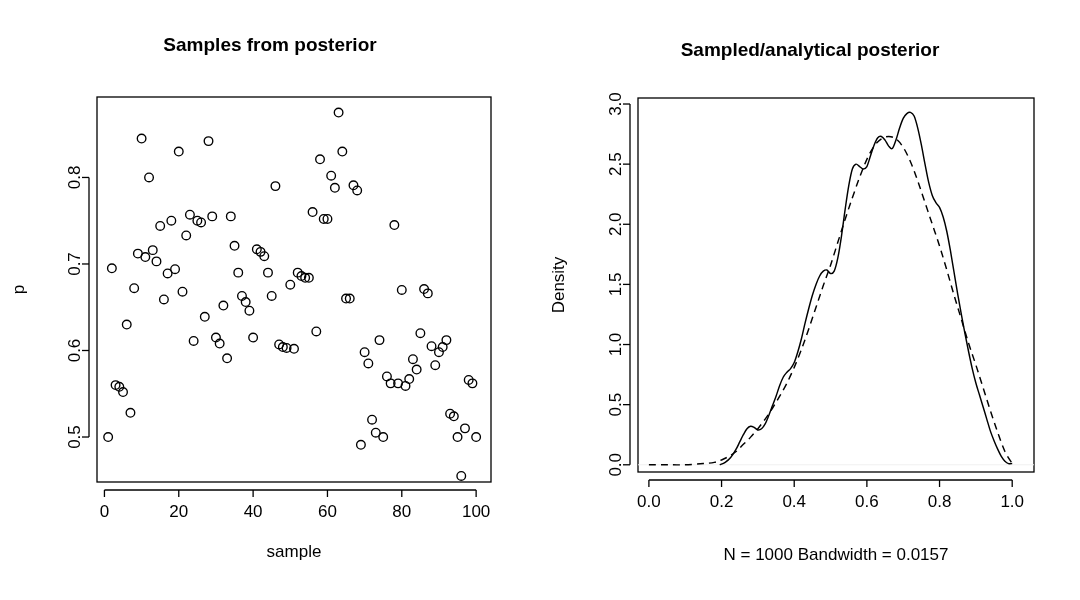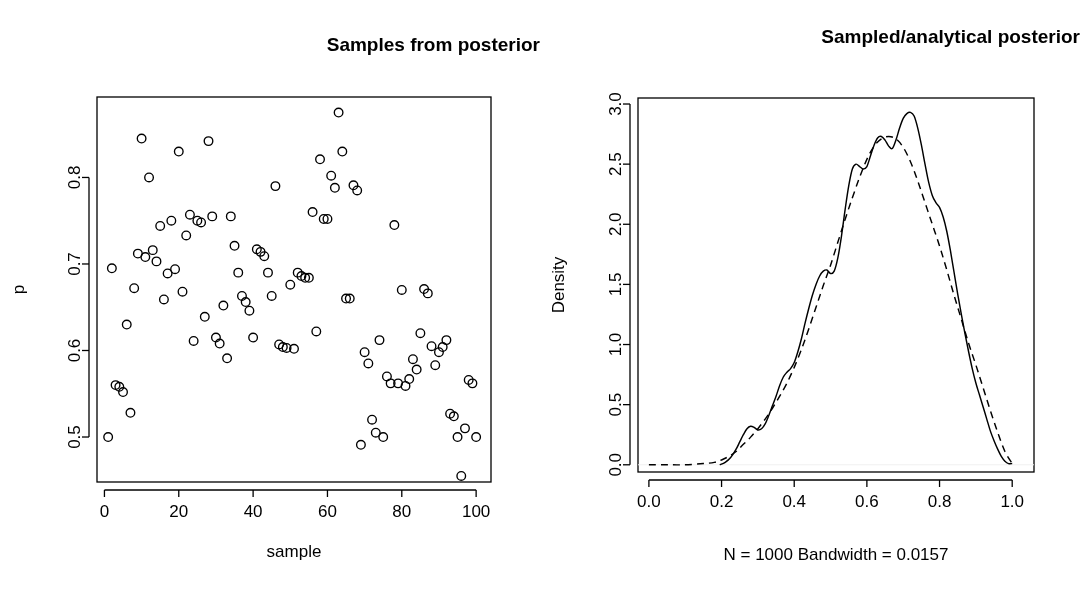--- a/index.html
+++ b/index.html
@@ -9,27 +9,27 @@
     font-family:"Liberation Sans", sans-serif;
     color:#000000;
     overflow:hidden;
     position:relative;
   }
   .panel{position:absolute;top:0;height:600px;}
   #panel-left{left:0;width:540px;}
   #panel-right{left:540px;width:540px;}
   .plot-title{
     position:absolute;left:0;width:100%;
-    text-align:right;
+    text-align:center;
     font-weight:bold;
     font-size:19px;
     letter-spacing:0px;
   }
   #title-left{top:34px;}
-  #title-right{top:26px;}
+  #title-right{top:39px;}
   .plot-svg{position:absolute;left:0;top:0;}
   .axis-text{font-family:"Liberation Sans", sans-serif;font-size:17px;fill:#000;}
   .axis-label{font-family:"Liberation Sans", sans-serif;font-size:17px;fill:#000;}
   .sub-text{font-family:"Liberation Sans", sans-serif;font-size:17px;fill:#000;}
 </style>
 </head>
 <body>
 
 <div class="panel" id="panel-left">
   <div class="plot-title" id="title-left">Samples from posterior</div>

